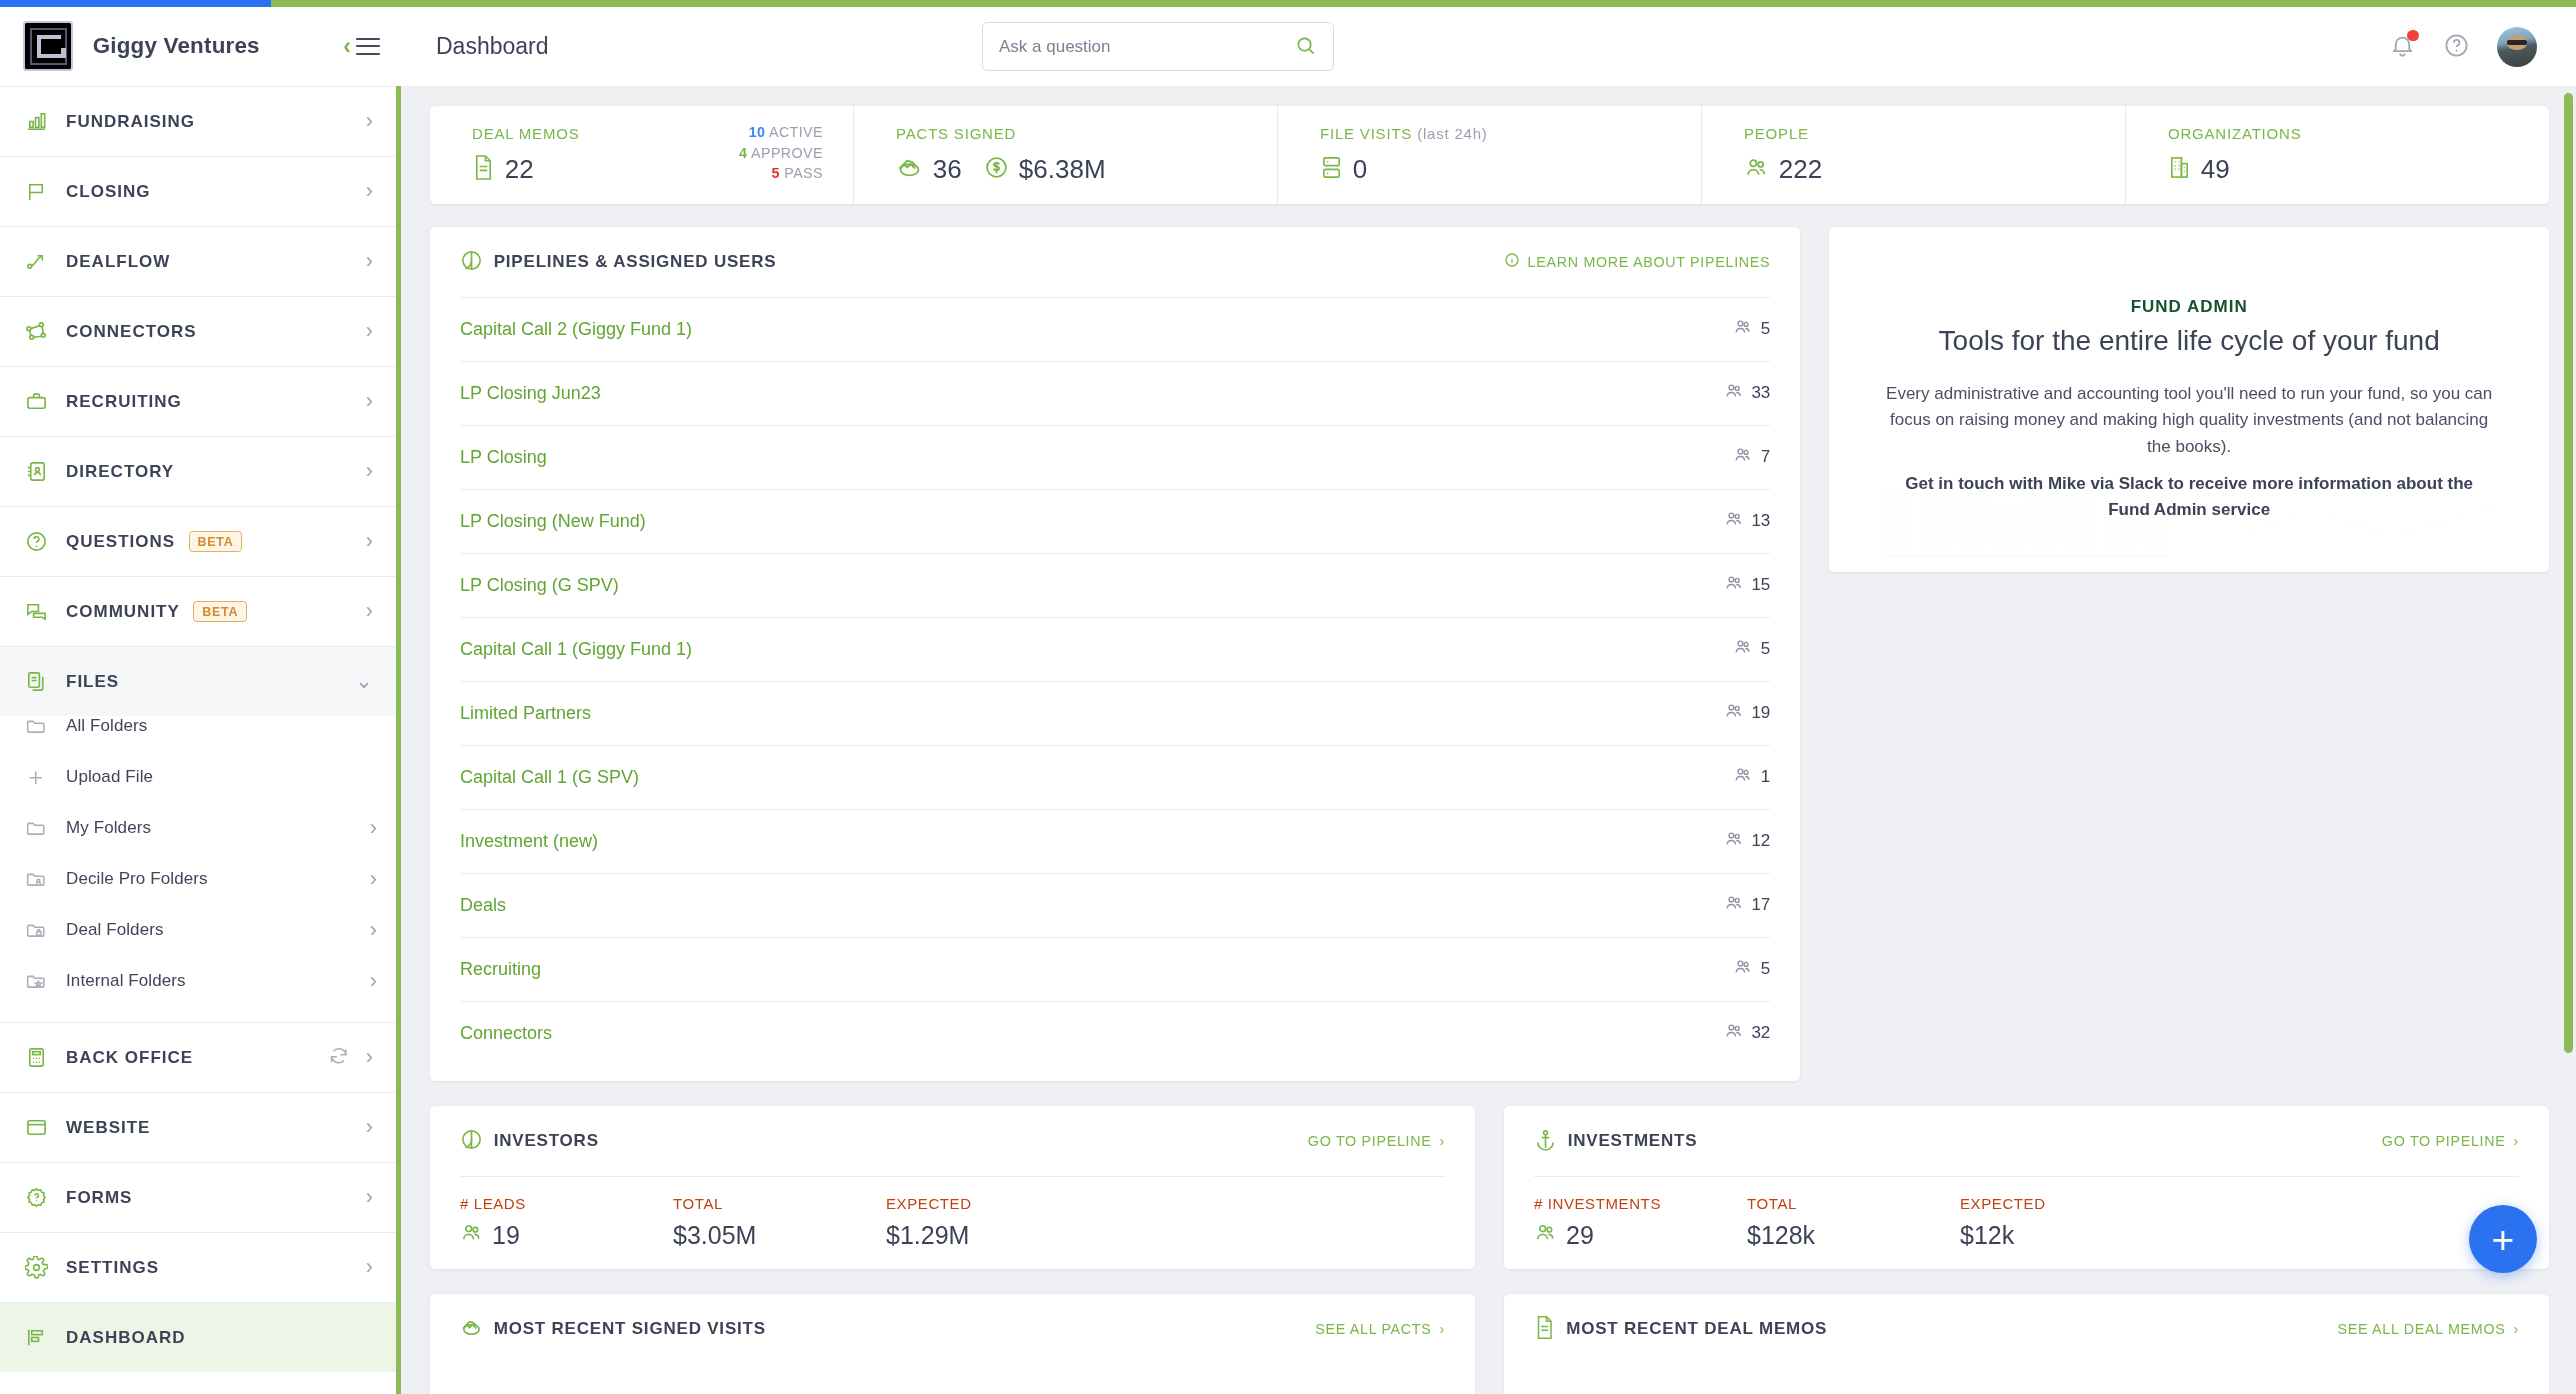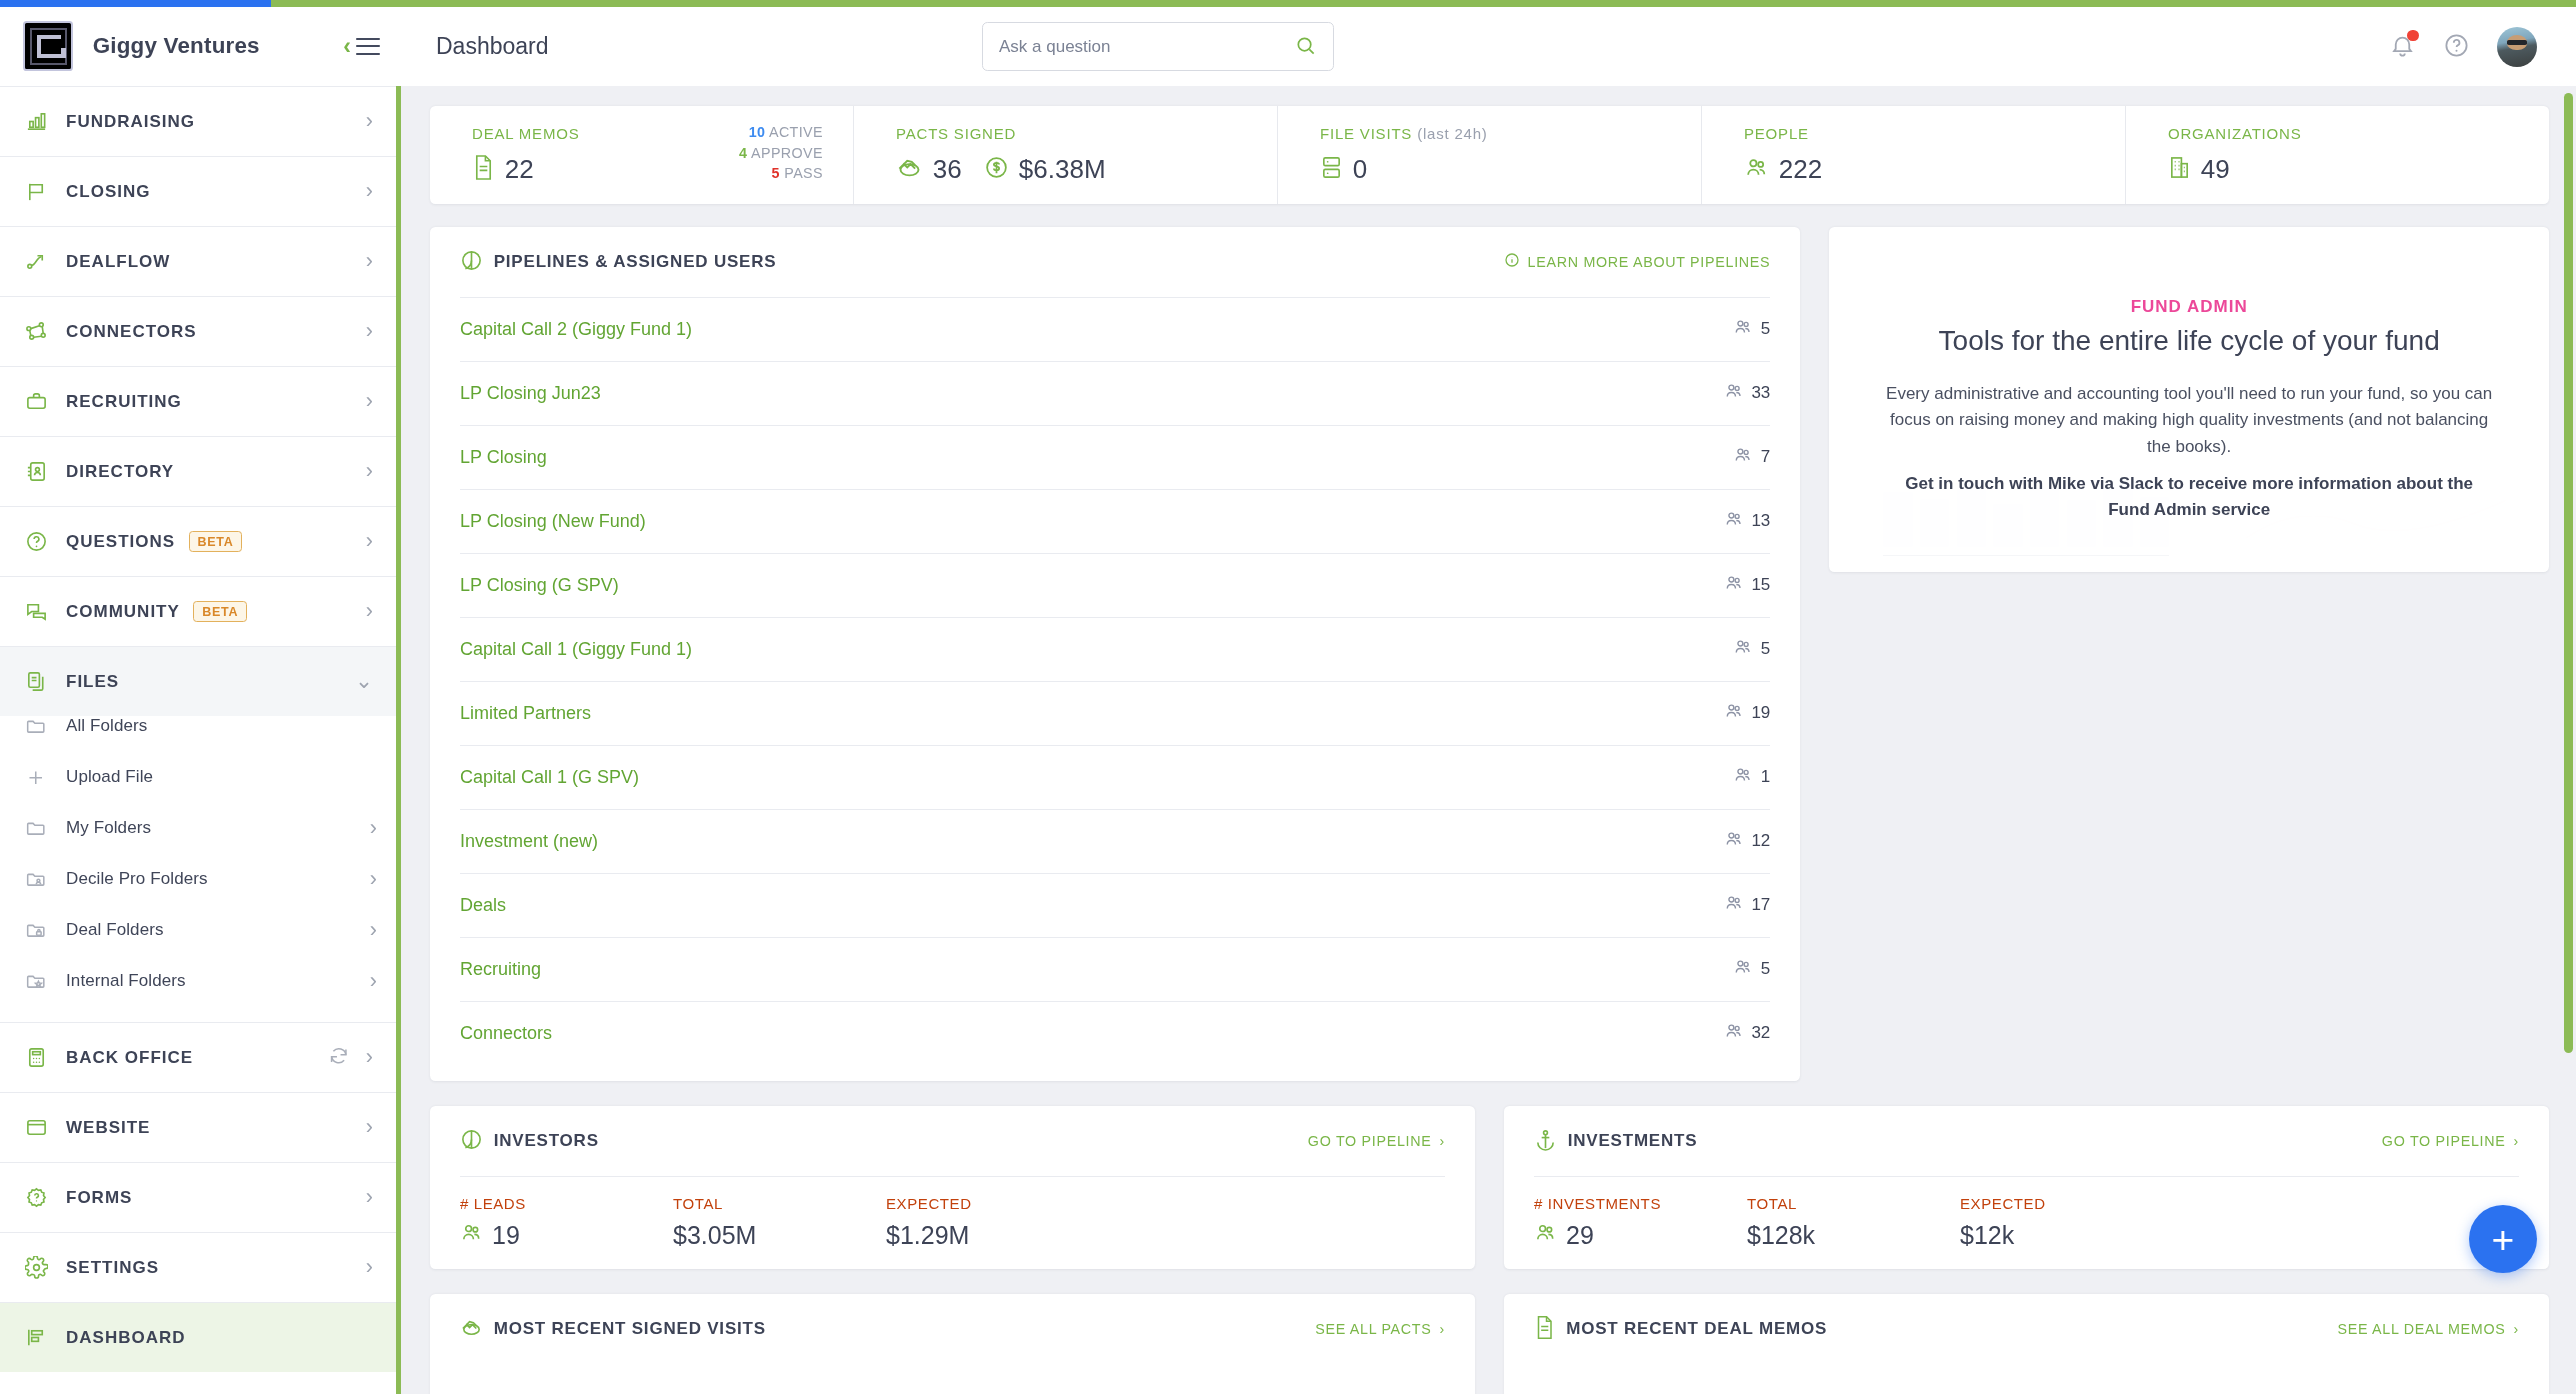--- a/index.html
+++ b/index.html
@@ -179,21 +179,21 @@
   .pbs:last-child { border-right:none; }
   .pbs-l { font-size:9.8px; color:#c3c7d2; letter-spacing:0.5px; }
   .pbs-v { font-size:17px; color:#b9bdc9; margin-top:9px; }
   .promo-bg-bars { position:absolute; left:54px; bottom:25px; width:286px; height:55px; display:flex; align-items:flex-end; gap:7.2px; }
   .promo-bg-bars i { flex:1; background:#b7d0f2; border-radius:0.9px; display:block; }
   .promo-bg-axis { position:absolute; left:54px; bottom:16px; width:286px; height:0.9px; background:#dfe3ea; }
   .promo-bg-line { position:absolute; right:43px; bottom:25px; width:260px; height:63px; }
 
   .promo-kicker {
     position:absolute; top:70px; left:0; right:0; text-align:center;
-    font-size:17px; font-weight:bold; color:#ec4899; letter-spacing:1px;
+    font-size:17px; font-weight:bold; color:#14532d; letter-spacing:1px;
   }
   .promo-h {
     position:absolute; top:98px; left:0; right:0; text-align:center;
     font-size:28px; color:#3d4356;
   }
   .promo-box {
     position:absolute; left:16px; right:16px; top:134px; padding:19.7px 39px 25px;
     background:rgba(255,255,255,.93); text-align:center;
   }
   .promo-p { font-size:17px; color:#4a5061; line-height:1.56; }

